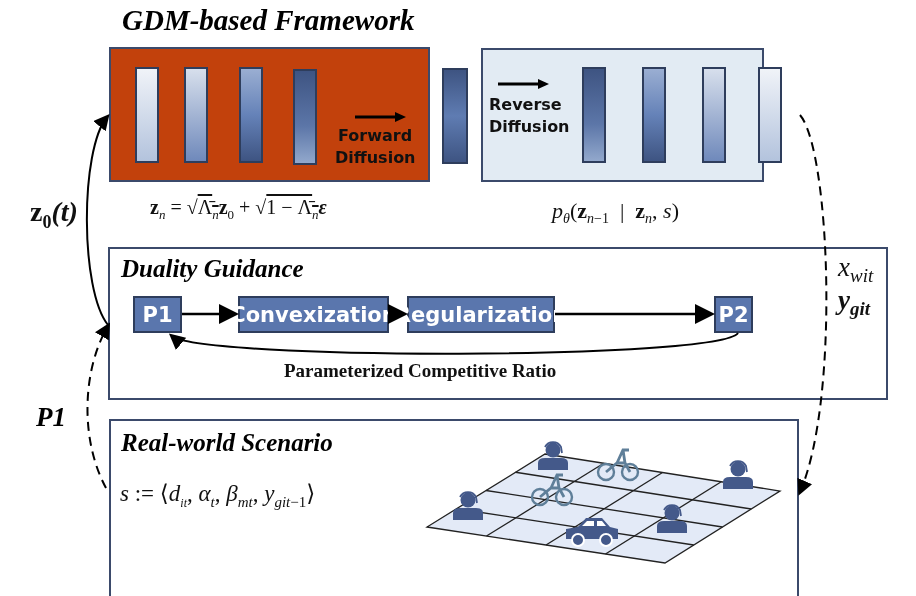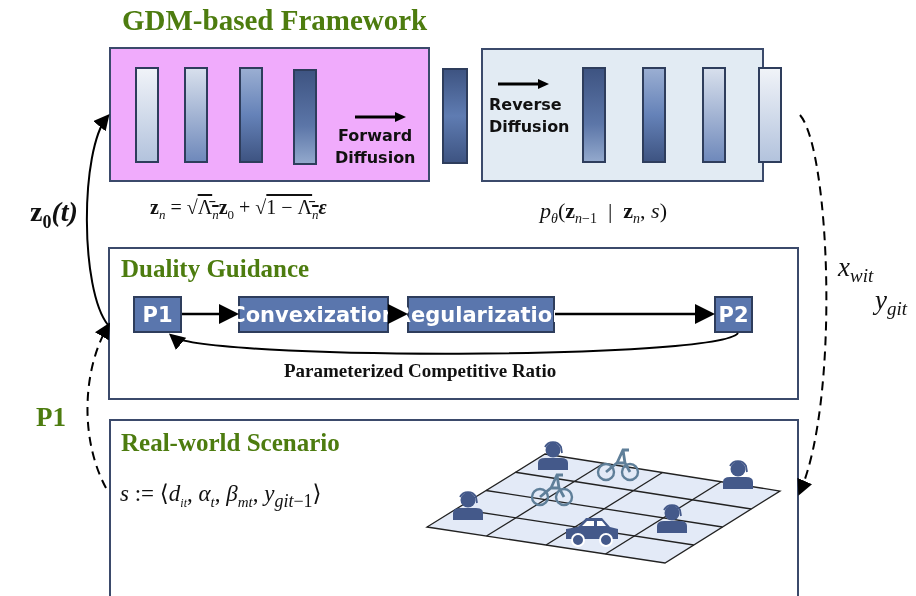--- a/index.html
+++ b/index.html
@@ -1,20 +1,20 @@
 <!DOCTYPE html>
 <html><head>
 <meta charset="utf-8">
 <style>
   html, body { margin:0; padding:0; background:#ffffff; }
   body { width:916px; height:596px; position:relative; overflow:hidden; font-family:"Liberation Sans", sans-serif; }
   .abs { position:absolute; }
-  .title-serif { font-family:"Liberation Serif", serif; font-weight:bold; color:#4d7c0f; }
+  .title-serif { font-family:"Liberation Serif", serif; font-weight:bold; font-style:italic; color:#000000; }
   .box { position:absolute; border:2px solid #3b4a6b; box-sizing:border-box; }
-  .panel-fwd { background:#f0abfc; }
+  .panel-fwd { background:#c2410c; }
   .panel-rev { background:#e2ebf3; }
   .bar { position:absolute; width:24px; height:96px; border:2px solid #2e3d5c; box-sizing:border-box; }
   .lbl-diff { position:absolute; font-family:"DejaVu Sans", sans-serif; font-weight:bold; font-size:16px; line-height:22px; color:#111; }
   .math { position:absolute; font-family:"Liberation Serif", serif; color:#111; white-space:nowrap; }
   .step { position:absolute; background:#5a76ad; border:2px solid #2e3d5c; box-sizing:border-box; color:#fff; font-family:"DejaVu Sans", sans-serif; font-weight:bold; font-size:21px; display:flex; align-items:center; justify-content:center; }
   .caption { position:absolute; font-family:"Liberation Serif", serif; font-weight:bold; font-size:19px; color:#111; }
   svg.overlay { position:absolute; left:0; top:0; }
 </style>
 </head>
 <body>
@@ -50,50 +50,50 @@
   <div class="bar" style="left:99px; top:17px; background:linear-gradient(#3e5482,#5c76a8 60%,#92a8cc);"></div>
   <div class="bar" style="left:159px; top:17px; background:linear-gradient(#9aaed2,#6582b8 50%,#3e5482);"></div>
   <div class="bar" style="left:219px; top:17px; background:linear-gradient(#d7dfec,#6f89bb);"></div>
   <div class="bar" style="left:275px; top:17px; background:linear-gradient(#f0f3f8,#b3c3dd);"></div>
 </div>
 
 <div class="math" style="left:150px; top:196px; font-size:20px;">
   <b>z</b><sub style="font-size:13px;"><i>n</i></sub> = √<span style="text-decoration:overline;">Λ̄<sub style="font-size:13px;"><i>n</i></sub></span><b>z</b><sub style="font-size:13px;">0</sub> + √<span style="text-decoration:overline;">1 − Λ̄<sub style="font-size:13px;"><i>n</i></sub></span><b><i>ε</i></b>
   
 </div>
-<div class="math" style="left:540px; top:198px; font-size:22px;">
+<div class="math" style="left:552px; top:198px; font-size:22px;">
   <i>p</i><sub style="font-size:14px;"><i>θ</i></sub>(<b>z</b><sub style="font-size:14px;"><i>n</i>−1</sub> &nbsp;|&nbsp; <b>z</b><sub style="font-size:14px;"><i>n</i></sub>, <i>s</i>)
   
 </div>
 
-<div class="box" style="left:108px; top:247px; width:691px; height:153px; background:#fff;">
+<div class="box" style="left:108px; top:247px; width:780px; height:153px; background:#fff;">
   <div class="abs title-serif" style="left:11px; top:6px; font-size:25px;">Duality Guidance</div>
 </div>
 <div class="step" style="left:133px; top:296px; width:49px; height:37px;">P1</div>
 <div class="step" style="left:238px; top:296px; width:151px; height:37px;">Convexization</div>
 <div class="step" style="left:407px; top:296px; width:148px; height:37px;">Regularization</div>
 <div class="step" style="left:714px; top:296px; width:39px; height:37px;">P2</div>
 <div class="caption" style="left:284px; top:360px;text-align:right;">Parameterized Competitive Ratio</div>
 
 <div class="box" style="left:109px; top:419px; width:690px; height:199px; background:#fff;">
   <div class="abs title-serif" style="left:10px; top:8px; font-size:25px;">Real-world Scenario</div>
 </div>
 <div class="math" style="left:120px; top:480px; font-size:23px;">
-  <i>s</i> := ⟨<i>d</i><sub style="font-size:12px;"><i>it</i></sub>, <i>α</i><sub style="font-size:15px;"><i>t</i></sub>, <i>β</i><sub style="font-size:15px;"><i>mt</i></sub>, <i>y</i><sub style="font-size:18px;"><i>git</i>−1</sub>⟩
+  <i>s</i> := ⟨<i>d</i><sub style="font-size:12px;"><i>it</i></sub>, <i>α</i><sub style="font-size:15px;"><i>t</i></sub>, <i>β</i><sub style="font-size:15px;"><i>mt</i></sub>, <i>y</i><sub style="font-size:15px;"><i>git</i>−1</sub>⟩
   
 </div>
 
 <div class="math" style="left:30px; top:196px; font-size:28px; font-weight:bold;">
   <span>z</span><sub style="font-size:18px;">0</sub><i>(t)</i>
 </div>
 <div class="abs title-serif" style="left:36px; top:402px; font-size:27px;">P1</div>
 <div class="math" style="left:838px; top:252px; font-size:27px; font-weight:normal; font-style:italic;">
   <span>x</span><sub style="font-size:19px;">wit</sub>
 </div>
-<div class="math" style="left:875px; top:285px; font-size:27px; font-weight:normal; font-style:italic;">
+<div class="math" style="left:838px; top:285px; font-size:27px; font-weight:bold; font-style:italic;">
   <span>y</span><sub style="font-size:19px;">git</sub>
 </div>
 
 <svg class="overlay" width="916" height="596">
   <defs>
     <marker id="ah" markerWidth="8" markerHeight="8" refX="6" refY="4" orient="auto">
       <path d="M0,0 L8,4 L0,8 z" fill="#000"></path>
     </marker>
   </defs>
 

